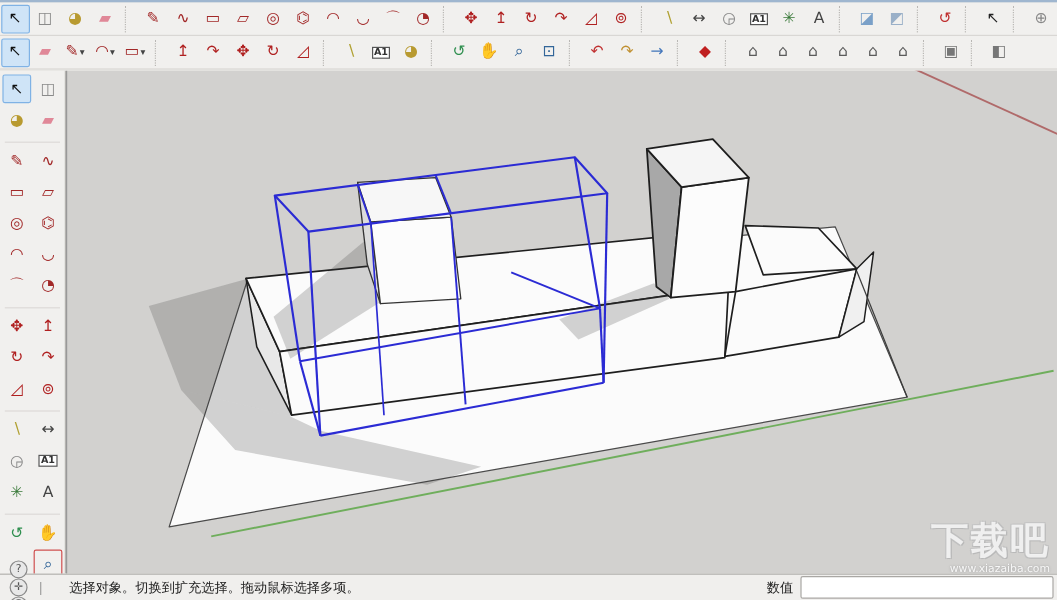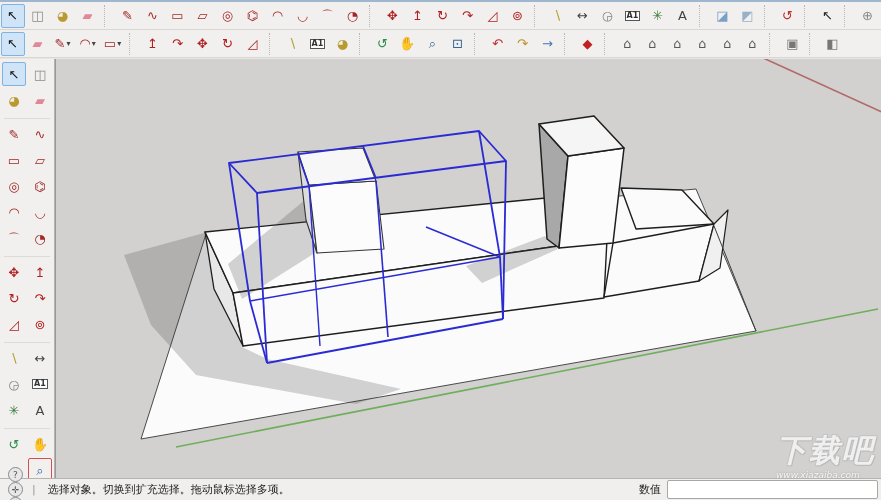--- a/index.html
+++ b/index.html
@@ -22,31 +22,31 @@
   
   #lefttb{position:absolute;top:57px;left:0;width:55px;bottom:22px;background:#f1f0ee;
           border-right:1px solid #b5b3b0;box-sizing:border-box;padding-top:2px;}
   .lrow{display:flex;justify-content:center;}
   .lrow .ticon{width:24px;height:24px;margin:1px 1px;}
   .lsep{height:5px;border-bottom:1px solid #dcdad7;margin:0 4px 2px 4px;}
   
   #canvas{position:absolute;top:57px;left:55px;width:826px;height:421px;background:#d2d1cf;
           border-left:1px solid #999;box-sizing:border-box;}
   #scene{position:absolute;top:0;left:0;}
-  #watermark{position:absolute;right:6px;bottom:0px;text-align:left;pointer-events:none;font-style:italic;}
+  #watermark{position:absolute;right:6px;bottom:0px;text-align:right;pointer-events:none;}
   #wm-title{font-size:31px;font-weight:bold;letter-spacing:2px;color:rgba(245,245,245,0.9);
             text-shadow:1px 1px 0 #b9b9b9,-1px -1px 0 #c6c6c6,1px -1px 0 #c0c0c0,-1px 1px 0 #c0c0c0;}
   #wm-url{font-size:9px;color:rgba(250,250,250,0.95);text-shadow:0 0 2px #9a9a9a;margin-top:-2px;}
   
   #statusbar{position:absolute;left:0;right:0;bottom:0;height:22px;background:#f0efed;
              border-top:1px solid #b5b3b0;display:flex;align-items:center;box-sizing:border-box;
              font-size:11px;color:#222;}
   .scircle{width:13px;height:13px;border:1px solid #8a8a8a;border-radius:50%;color:#555;background:#e8e8e8;
            font-size:9px;display:flex;align-items:center;justify-content:center;margin-left:8px;flex:0 0 auto;}
-  #status-hint{margin-left:12px;white-space:nowrap;}
+  #status-hint{margin-left:22px;white-space:nowrap;}
   .sbar-div{color:#999;margin-left:9px;}
   #measure-wrap{margin-left:auto;display:flex;align-items:center;justify-content:flex-end;}
   #measure-label{margin:0 6px 0 10px;white-space:nowrap;}
   #measure-input{width:205px;height:15px;border:1px solid #a9a7a4;background:#fff;border-radius:2px;
                  font-size:11px;margin-right:3px;}
 </style>
 </head>
 <body>
 
 <div id="app">

